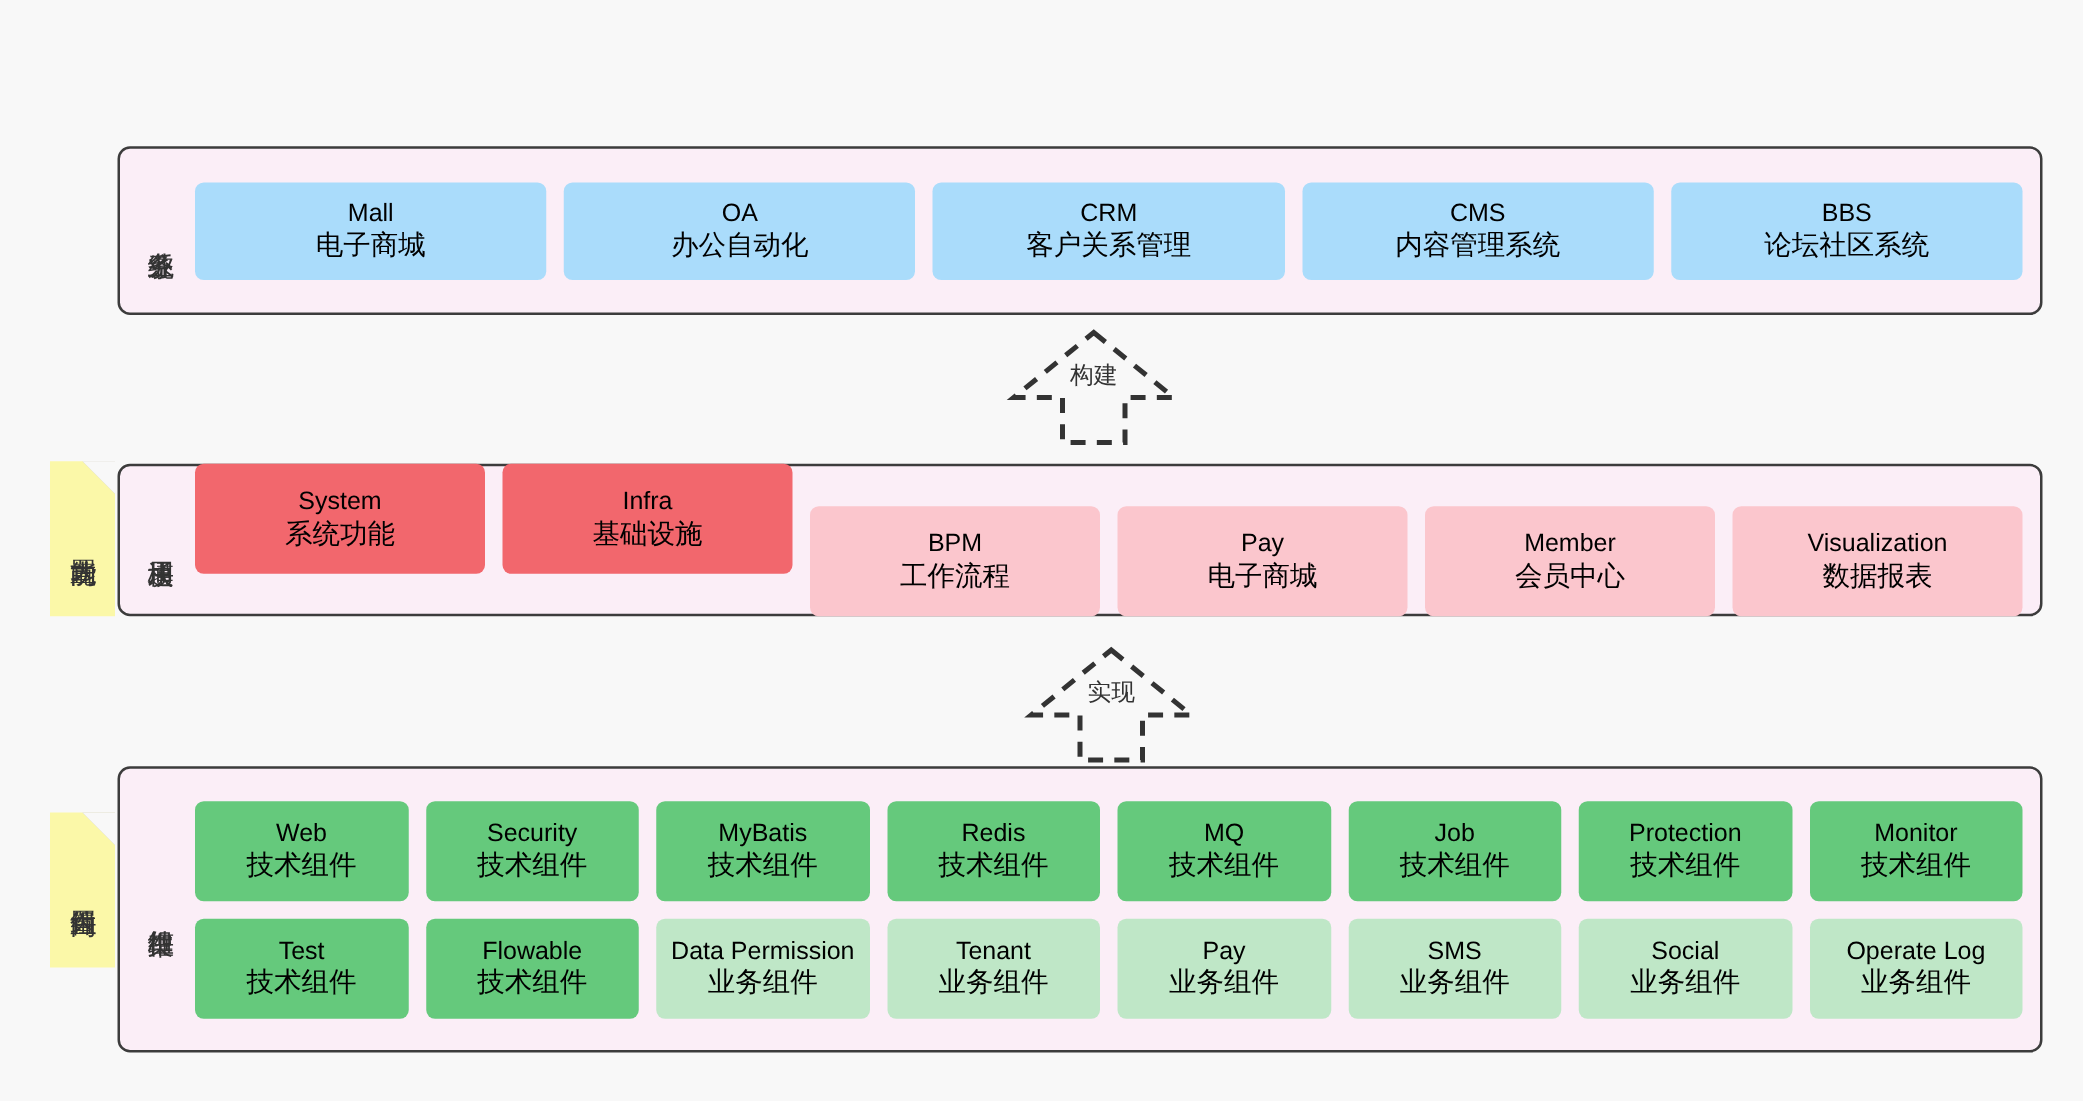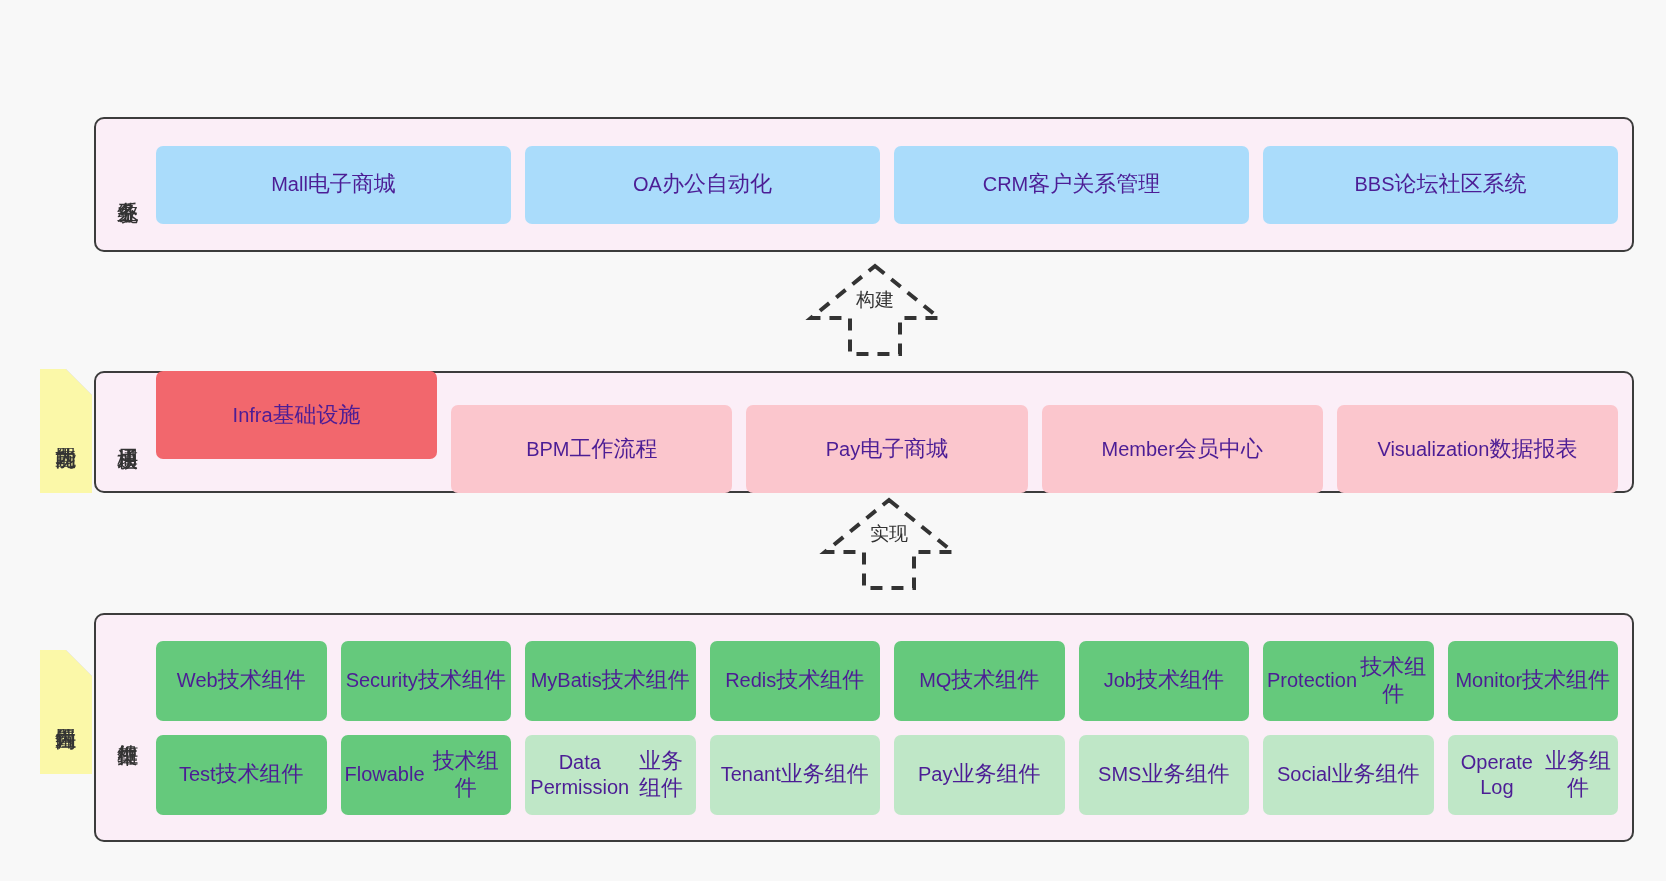--- a/index.html
+++ b/index.html
@@ -50,25 +50,25 @@
     width: 100%;
     justify-content: space-between;
     gap: 14px;
   }
   .rows { display: flex; flex-direction: column; width: 100%; gap: 14px; }
 
   .cell {
     flex: 1 1 0;
     border-radius: 7px;
     display: flex;
-    flex-direction: row;
+    flex-direction: column;
     align-items: center;
     justify-content: center;
     text-align: center;
-    color: #4c1d95;
+    color: #000000;
     line-height: 1.22;
     padding: 6px 4px;
   }
   .cell .t1 { font-size: 20px; }
   .cell .t2 { font-size: 22px; }
 
   .h-biz  { height: 78px; }
   .h-mod  { height: 88px; }
   .h-fw   { height: 80px; text-align: center; }
 
@@ -142,20 +142,24 @@
           <span class="t1">OA</span>
           <span class="t2">办公自动化</span>
         </div>
 
 
         <div class="cell h-biz c-blue">
           <span class="t1">CRM</span>
           <span class="t2">客户关系管理</span>
         </div>
 
+        <div class="cell h-biz c-blue">
+          <span class="t1">CMS</span>
+          <span class="t2">内容管理系统</span>
+        </div>
 
         <div class="cell h-biz c-blue">
           <span class="t1">BBS</span>
           <span class="t2">论坛社区系统</span>
         </div>
 
       </div>
     </div>
   </div>
 
@@ -168,20 +172,24 @@
 
   <div class="note" style="left:40px; top:369px; width:52px; height:124px;">
     <span>内置功能</span>
   </div>
 
   <div class="band" style="left:94px; top:371px; width:1540px; height:122px;">
     <div class="band-label">通用模块</div>
     <div class="band-body">
       <div class="row">
 
+        <div class="cell h-mod c-red">
+          <span class="t1">System</span>
+          <span class="t2">系统功能</span>
+        </div>
 
         <div class="cell h-mod c-red">
           <span class="t1">Infra</span>
           <span class="t2">基础设施</span>
         </div>
 
         <div class="cell h-mod c-pink">
           <span class="t1">BPM</span>
           <span class="t2">工作流程</span>
         </div>
@@ -198,21 +206,21 @@
 
         <div class="cell h-mod c-pink">
           <span class="t1">Visualization</span>
           <span class="t2">数据报表</span>
         </div>
 
       </div>
     </div>
   </div>
 
-  <div class="arrow" style="left:814px; top:496px; width:150px; height:95px;">
+  <div class="arrow" style="left:814px; top:516px; width:150px; height:95px;">
     <svg width="150" height="95" viewBox="0 0 150 95">
       <path d="M75 4 L139 56 L100 56 L100 92 L50 92 L50 56 L11 56 Z" fill="none" stroke="#333" stroke-width="4" stroke-dasharray="12,9" stroke-linejoin="miter"></path>
     </svg>
     <span class="arrow-label" style="top:25px;">实现</span>
   </div>
 
   <div class="note" style="left:40px; top:650px; width:52px; height:124px;">
     <span>内置组件</span>
   </div>
 

